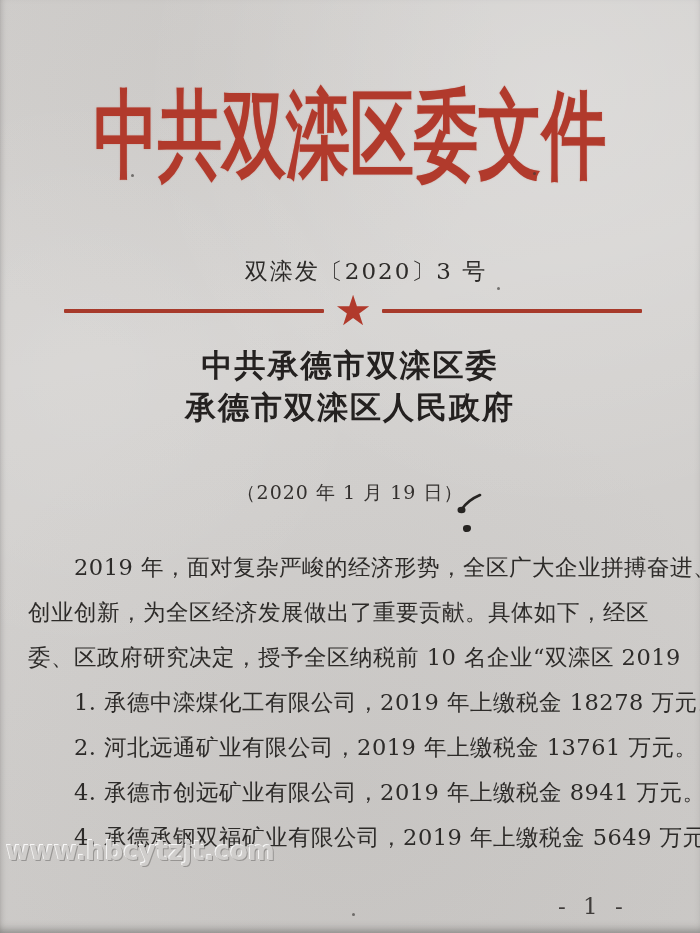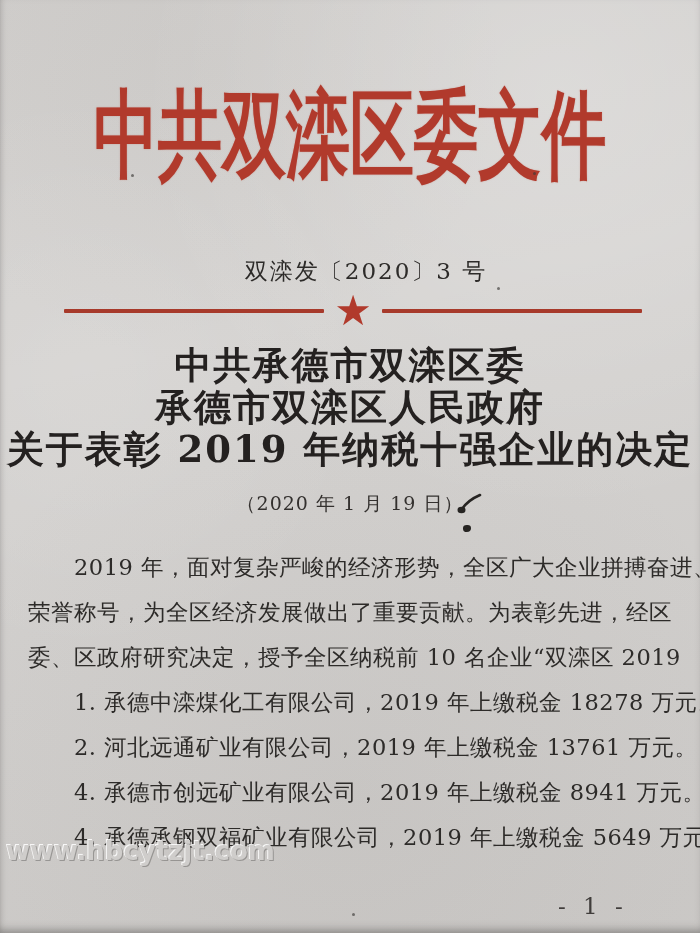--- a/index.html
+++ b/index.html
@@ -34,23 +34,23 @@
     position:absolute;top:290px;left:64px;right:58px;height:42px;
     display:flex;align-items:center;
   }
   .divider .seg{height:4px;flex:1;border-radius:1px;}
   .divider .star{font-size:42px;line-height:42px;margin:0 10px;
     font-family:"DejaVu Sans","Liberation Sans",sans-serif;}
   .title-block{
     position:absolute;top:344px;left:0;width:100%;
     text-align:center;color:#242120;font-weight:bold;
   }
-  .title-line{font-size:37px;line-height:42px;letter-spacing:2px;}
+  .title-line{font-size:31px;line-height:42px;letter-spacing:2px;}
   .date-line{
-    position:absolute;top:491px;left:0;width:100%;
+    position:absolute;top:480px;left:0;width:100%;
     text-align:center;font-size:19px;letter-spacing:1px;color:#33302e;font-weight:normal;
   }
   .body-text{
     position:absolute;top:545px;left:28px;right:24px;
     font-size:22.5px;color:#2d2b29;
   }
   .bline{line-height:45px;white-space:nowrap;letter-spacing:0.5px;}
   .bline.indent{text-indent:46px;}
   .watermark{
     position:absolute;left:6px;top:836px;
@@ -85,29 +85,28 @@
 
   <div class="divider">
     <div class="seg" style="background: rgb(167, 58, 43);"></div>
     <div class="star" style="color: rgb(177, 58, 44);">★</div>
     <div class="seg" style="background: rgb(167, 58, 43);"></div>
   </div>
 
   <div class="title-block">
     <div class="title-line">中共承德市双滦区委</div>
     <div class="title-line">承德市双滦区人民政府</div>
-    <div class="title-line">关于表彰 2019 年纳税十强企业的决定</div>
   </div>
 
   <div class="date-line">（2020 年 1 月 19 日）</div>
 
   <div class="body-text">
     <div>
         <div class="bline indent">2019 年，面对复杂严峻的经济形势，全区广大企业拼搏奋进、</div>
-        <div class="bline">荣誉称号，为全区经济发展做出了重要贡献。为表彰先进，经区</div>
+        <div class="bline">创业创新，为全区经济发展做出了重要贡献。具体如下，经区</div>
         <div class="bline">委、区政府研究决定，授予全区纳税前 10 名企业“双滦区 2019</div>
       </div>
     <div>
         <div class="bline indent">1. 承德中滦煤化工有限公司，2019 年上缴税金 18278 万元。</div>
         <div class="bline indent">2. 河北远通矿业有限公司，2019 年上缴税金 13761 万元。</div>
         <div class="bline indent">4. 承德市创远矿业有限公司，2019 年上缴税金 8941 万元。</div>
         <div class="bline indent">4. 承德承钢双福矿业有限公司，2019 年上缴税金 5649 万元。</div>
       </div>
   </div>
 

